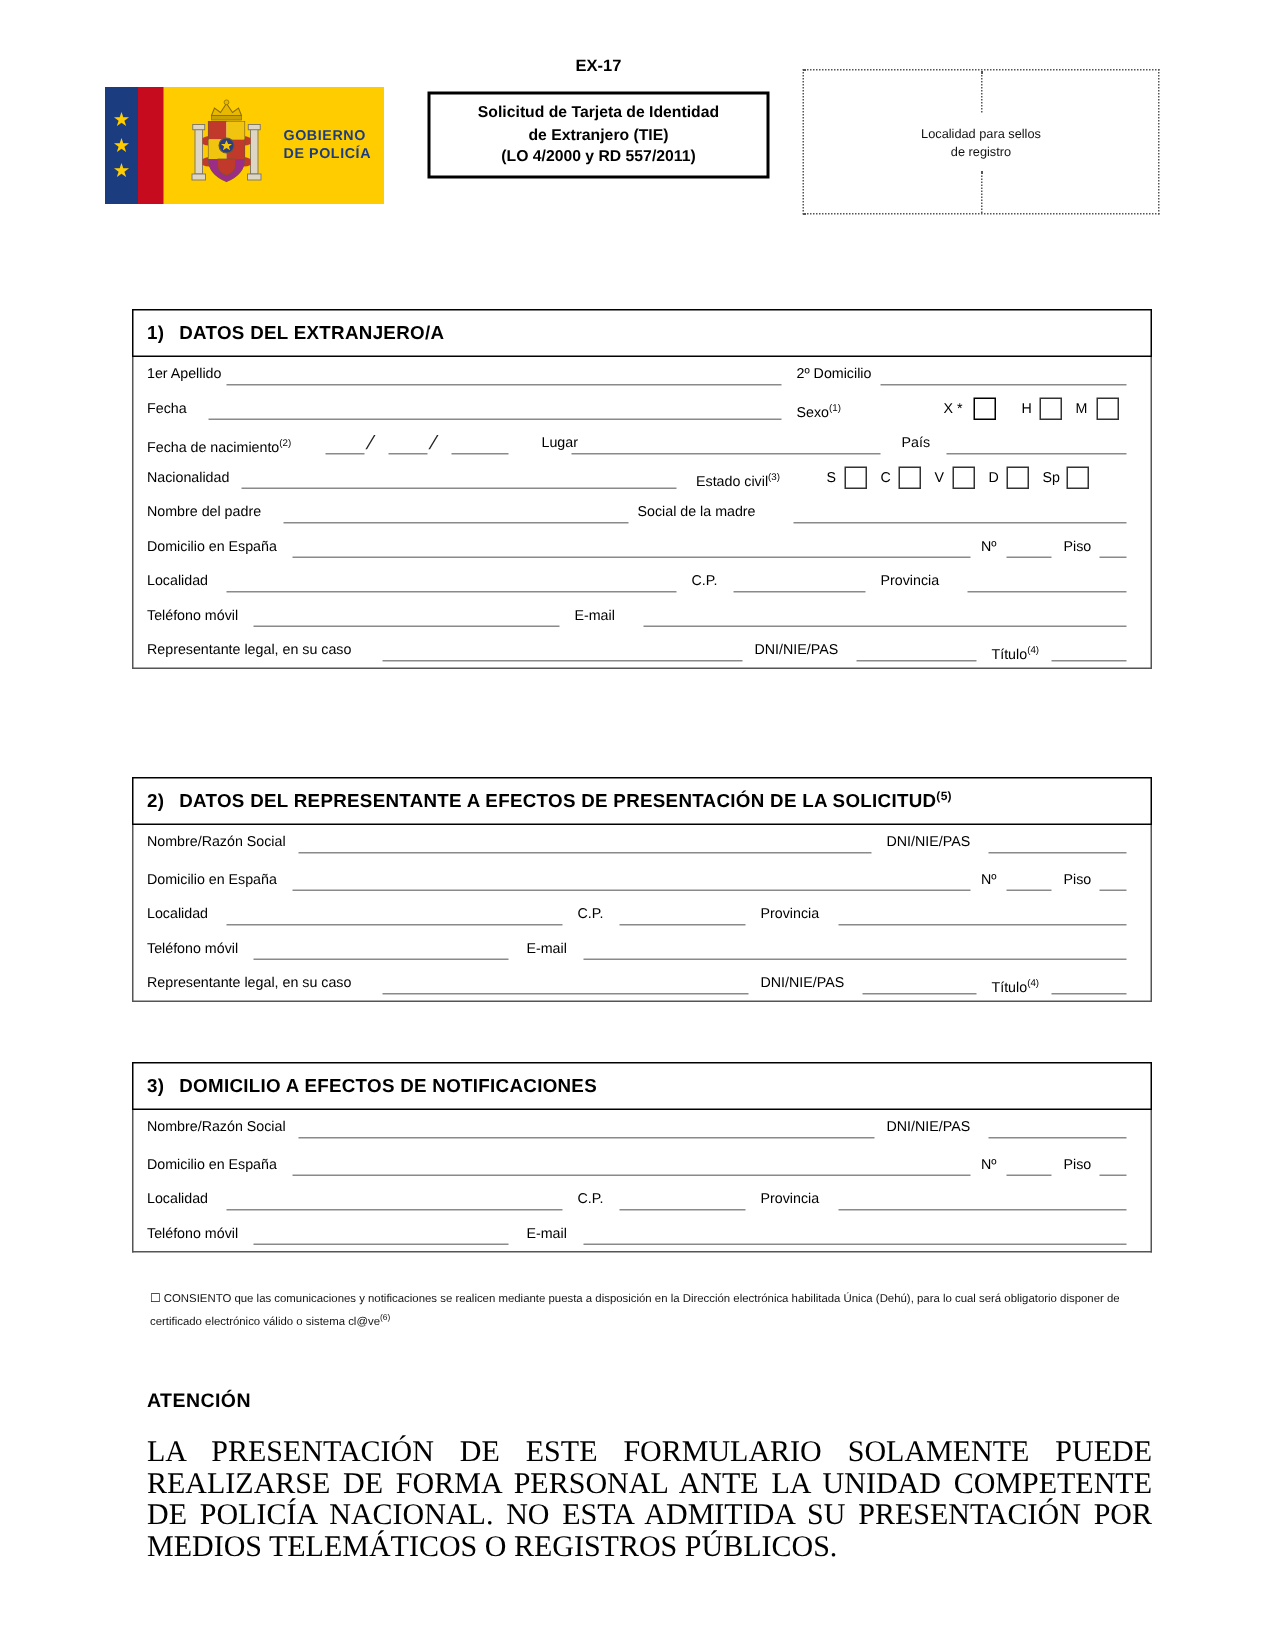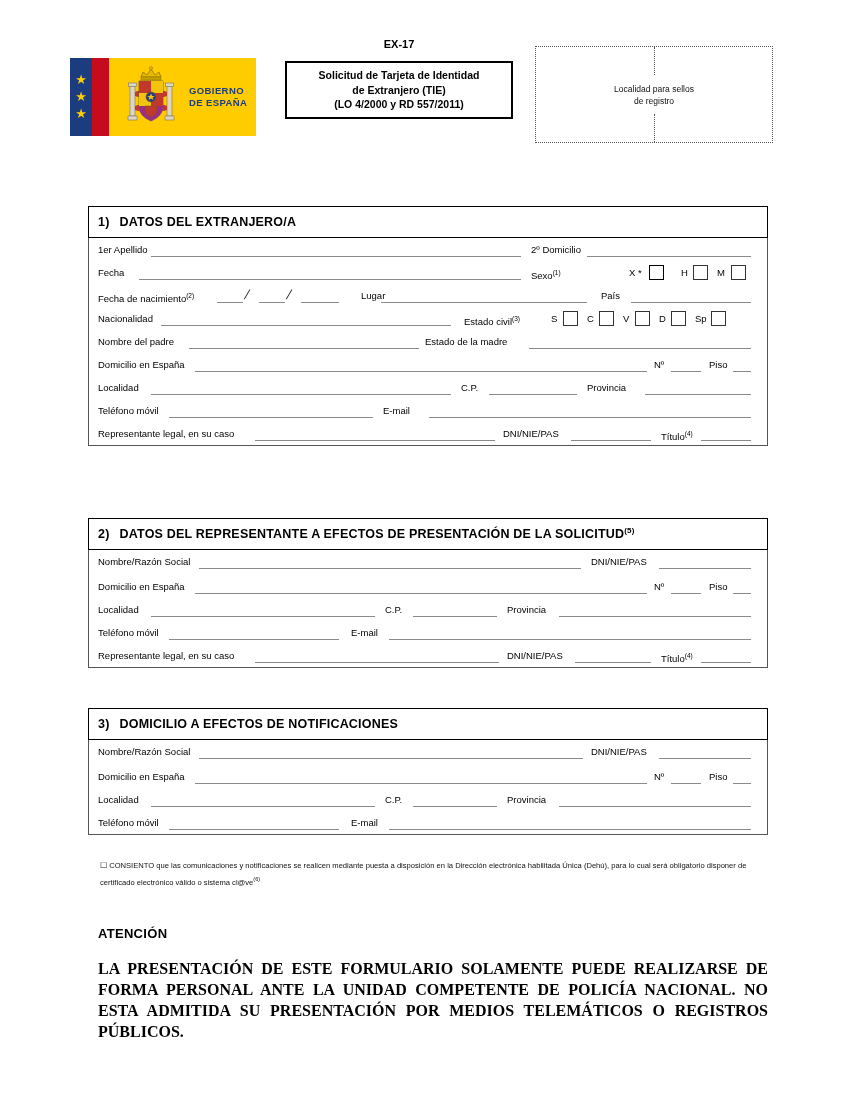--- a/index.html
+++ b/index.html
@@ -228,24 +228,23 @@
     left: 98px; top: 926px;
     font-size: 13px;
     font-weight: bold;
     letter-spacing: 0.3px;
   }
   .atencion-body {
     position: absolute;
     left: 98px; top: 958px;
     width: 670px;
     font-family: "Liberation Serif", serif;
-    font-size: 16px;
+    font-size: 20px;
     line-height: 21px;
     text-align: justify;
-    font-weight: bold;
   }
 </style>
 </head>
 <body>
 
 <div class="header">
 
   <div class="logo">
     <div class="logo-blue">
       <span class="logo-star">★</span>
@@ -281,21 +280,21 @@
           <path d="M14 27 L26 27 L26 40 L14 40 Z" fill="#f1c40f"></path>
           <path d="M26 27 L38 27 L38 40 L26 40 Z" fill="#c0392b"></path>
           <path d="M14 40 L38 40 L38 41 Q38 50 26 55 Q14 50 14 41 Z" fill="#9b2d86"></path>
           <path d="M20 40 L32 40 L32 44 Q32 49 26 51 Q20 49 20 44 Z" fill="#c0392b" stroke="#6b5a2a" stroke-width="0.5"></path>
           <circle cx="26" cy="31" r="5" fill="#2c3e82" stroke="#6b5a2a" stroke-width="0.7"></circle>
           <path d="M26 27.5 L27.1 30 L29.7 30 L27.6 31.6 L28.4 34.1 L26 32.6 L23.6 34.1 L24.4 31.6 L22.3 30 L24.9 30 Z" fill="#f1c40f"></path>
         </svg>
       </div>
       <div class="logo-text">
         <div>GOBIERNO</div>
-        <div>DE ESPAÑA</div>
+        <div>DE POLICÍA</div>
       </div>
     </div>
   </div>
 
   <div class="ex-code">EX-17</div>
 
   <div class="title-box">
     <div>Solicitud de Tarjeta de Identidad</div>
     <div>de Extranjero (TIE)</div>
     <div>(LO 4/2000 y RD 557/2011)</div>
@@ -363,21 +362,21 @@
       <span class="chk" style="left:546px;"></span>
       <span class="lbl" style="left:570px;">D</span>
       <span class="chk" style="left:582px;"></span>
       <span class="lbl" style="left:606px;">Sp</span>
       <span class="chk" style="left:622px;"></span>
     </div>
 
     <div class="row">
       <span class="lbl" style="left:9px;">Nombre del padre</span>
       <span class="line" style="left:100px; width:230px;"></span>
-      <span class="lbl" style="left:336px;">Estado de la madre</span>
+      <span class="lbl" style="left:336px;">Social de la madre</span>
       <span class="line" style="left:440px; width:222px;"></span>
     </div>
 
     <div class="row">
       <span class="lbl" style="left:9px;">Domicilio en España</span>
       <span class="line" style="left:106px; width:452px;"></span>
       <span class="lbl" style="left:565px;">Nº</span>
       <span class="line" style="left:582px; width:30px;"></span>
       <span class="lbl" style="left:620px;">Piso</span>
       <span class="line" style="left:644px; width:18px;"></span>

